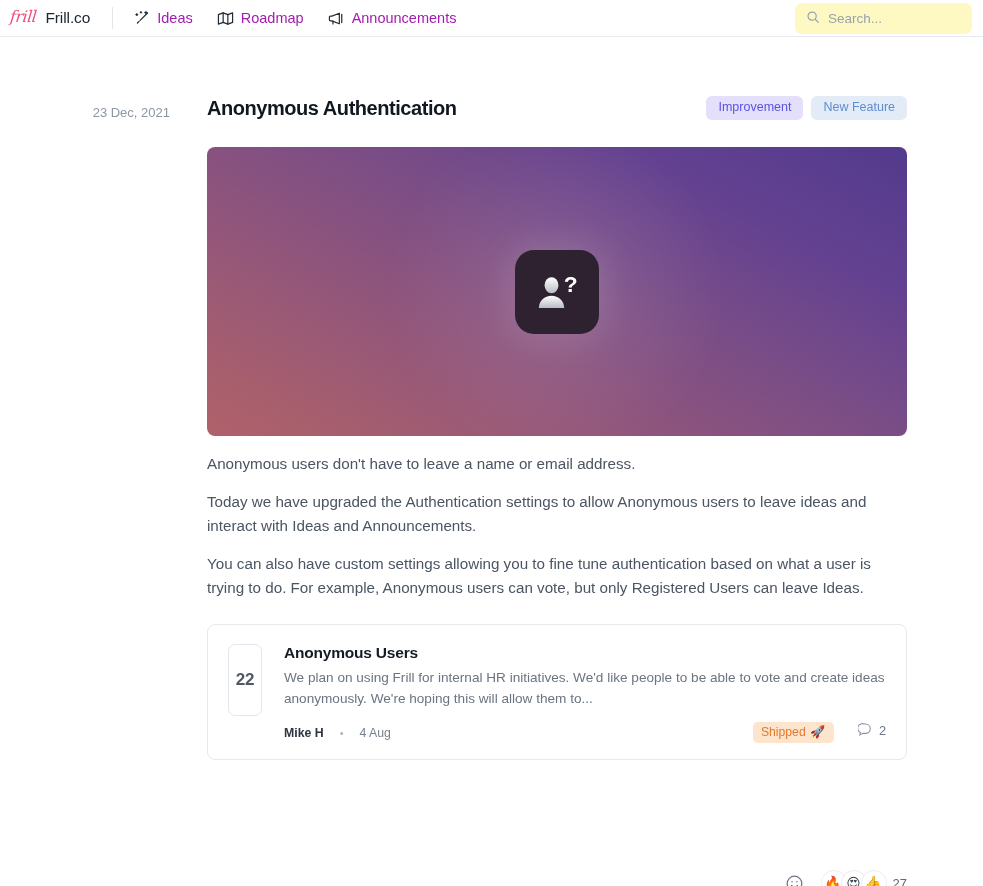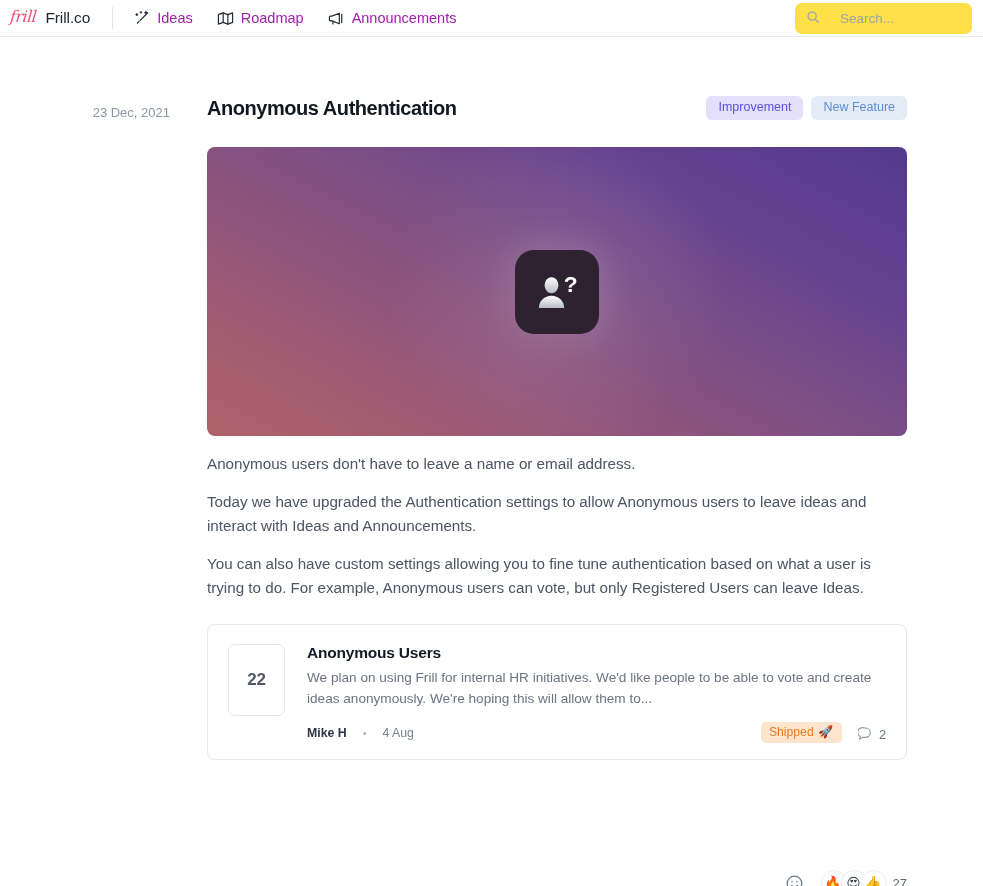--- a/index.html
+++ b/index.html
@@ -70,25 +70,25 @@
     white-space: nowrap;
   }
   .nav-item svg { display: block; }
 
   .search-box {
     position: absolute;
     right: 11px;
     top: 3px;
     width: 177px;
     height: 31px;
-    background: #fde047;
+    background: #fef9c3;
     border-radius: 7px;
     display: flex;
     align-items: center;
-    gap: 20px;
+    gap: 8px;
     padding: 0 11px;
     cursor: text;
   }
   .search-box input {
     border: 0;
     outline: 0;
     background: transparent;
     font-family: "Liberation Sans", sans-serif;
     font-size: 13.5px;
     color: #5a6472;
@@ -188,21 +188,21 @@
     width: 700px;
     border: 1px solid #e7e9ee;
     border-radius: 8px;
     background: #fff;
     padding: 19px 20px 16px;
     display: flex;
     gap: 22px;
     cursor: pointer;
   }
   .vote-box {
-    width: 57px;
+    width: 34px;
     height: 72px;
     border: 1px solid #e3e6ec;
     border-radius: 7px;
     display: flex;
     align-items: center;
     justify-content: center;
     flex-shrink: 0;
     background: #fff;
     cursor: pointer;
   }
@@ -233,21 +233,21 @@
   }
   .idea-meta {
     display: flex;
     align-items: center;
     gap: 16px;
     font-size: 12.3px;
     color: #77808e;
   }
   .idea-author { font-weight: bold; color: #2d3542; }
   .dot { color: #aab2bd; font-size: 11px; }
-  .idea-right { display: flex; align-items: flex-end; gap: 16px; padding-left: 21px; }
+  .idea-right { display: flex; align-items: flex-start; gap: 24px; padding-left: 21px; }
   .status-pill {
     background: #fde5cd;
     color: #e07b2c;
     font-size: 12.2px;
     padding: 4px 8px 5px;
     border-radius: 5px;
     display: flex;
     align-items: center;
     gap: 5px;
     line-height: 1;

